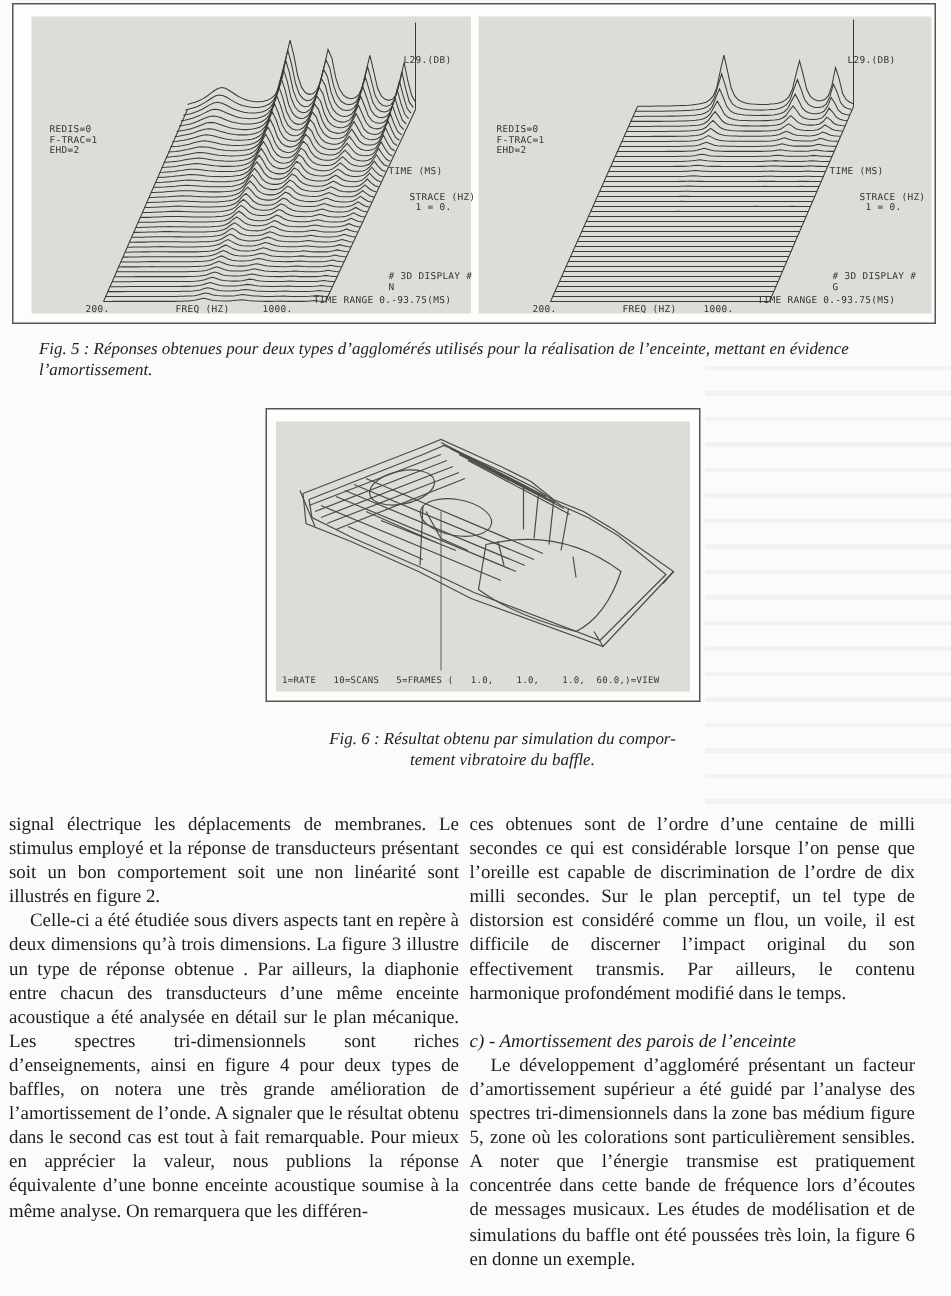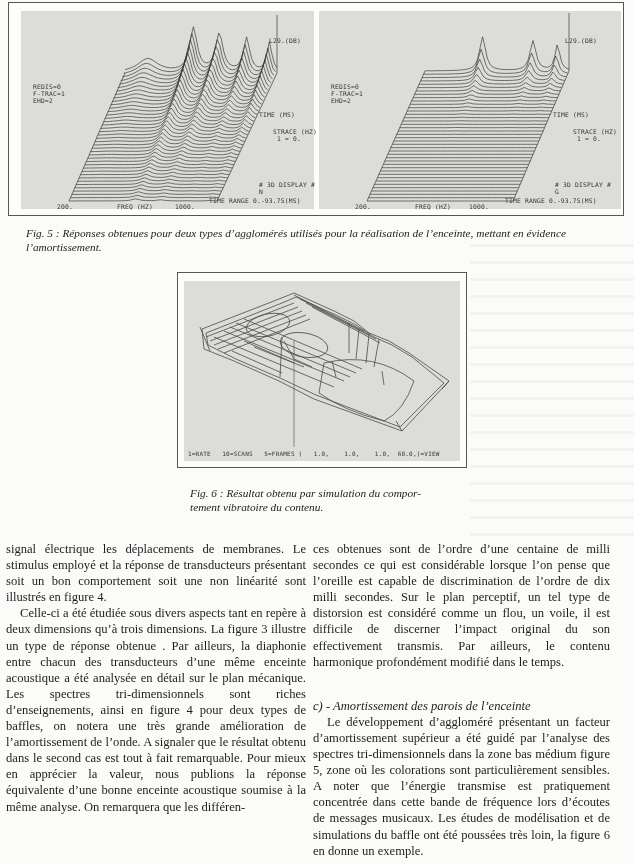--- a/index.html
+++ b/index.html
@@ -199,29 +199,29 @@
         <path d="M60,60 L110,82 M70,66 L120,86 M48,70 L98,92"></path>
         <path d="M100,60 L110,78 L128,86 M98,56 L96,96"></path>
         <path d="M110,60 L110,166" stroke-width="0.6"></path>
         <path d="M148,80 L152,96 M198,90 L200,104"></path>
       </g>
     </svg>
     <div class="mono" style="left:4px;top:169px;font-size:6px;">1=RATE   10=SCANS   5=FRAMES (   1.0,    1.0,    1.0,  60.0,)=VIEW</div>
   </div>
 </div>
 
-<div class="caption" style="left:190px;top:486px;width:290px;">
+<div class="caption" style="left:190px;top:486px;width:290px;text-align:center;">
   <div>Fig. 6 : Résultat obtenu par simulation du compor-</div>
-  <div>tement vibratoire du contenu.</div>
+  <div>tement vibratoire du baffle.</div>
 </div>
 
 <div class="ghost"></div>
 
 <div class="col left">
-  <p>signal électrique les déplacements de membranes. Le stimulus employé et la réponse de transducteurs présentant soit un bon comportement soit une non linéarité sont illustrés en figure 4.</p>
+  <p>signal électrique les déplacements de membranes. Le stimulus employé et la réponse de transducteurs présentant soit un bon comportement soit une non linéarité sont illustrés en figure 2.</p>
   <p class="indent">Celle-ci a été étudiée sous divers aspects tant en repère à deux dimensions qu’à trois dimensions. La figure 3 illustre un type de réponse obtenue . Par ailleurs, la diaphonie entre chacun des transducteurs d’une même enceinte acoustique a été analysée en détail sur le plan mécanique. Les spectres tri-dimensionnels sont riches d’enseignements, ainsi en figure 4 pour deux types de baffles, on notera une très grande amélioration de l’amortissement de l’onde. A signaler que le résultat obtenu dans le second cas est tout à fait remarquable. Pour mieux en apprécier la valeur, nous publions la réponse équivalente d’une bonne enceinte acoustique soumise à la même analyse. On remarquera que les différen-</p>
 </div>
 
 <div class="col right">
   <p>ces obtenues sont de l’ordre d’une centaine de milli secondes ce qui est considérable lorsque l’on pense que l’oreille est capable de discrimination de l’ordre de dix milli secondes. Sur le plan perceptif, un tel type de distorsion est considéré comme un flou, un voile, il est difficile de discerner l’impact original du son effectivement transmis. Par ailleurs, le contenu harmonique profondément modifié dans le temps.</p>
-  <p class="heading" style="margin-top:28px;">c) - Amortissement des parois de l’enceinte</p>
+  <p class="heading" style="margin-top:16px;">c) - Amortissement des parois de l’enceinte</p>
   <p class="indent">Le développement d’aggloméré présentant un facteur d’amortissement supérieur a été guidé par l’analyse des spectres tri-dimensionnels dans la zone bas médium figure 5, zone où les colorations sont particulièrement sensibles. A noter que l’énergie transmise est pratiquement concentrée dans cette bande de fréquence lors d’écoutes de messages musicaux. Les études de modélisation et de simulations du baffle ont été poussées très loin, la figure 6 en donne un exemple.</p>
 </div>
 
 </body></html>

